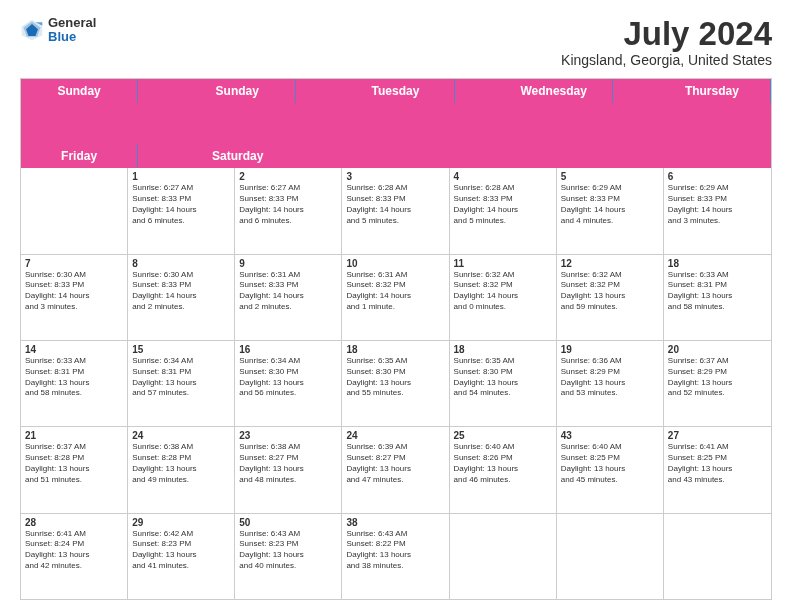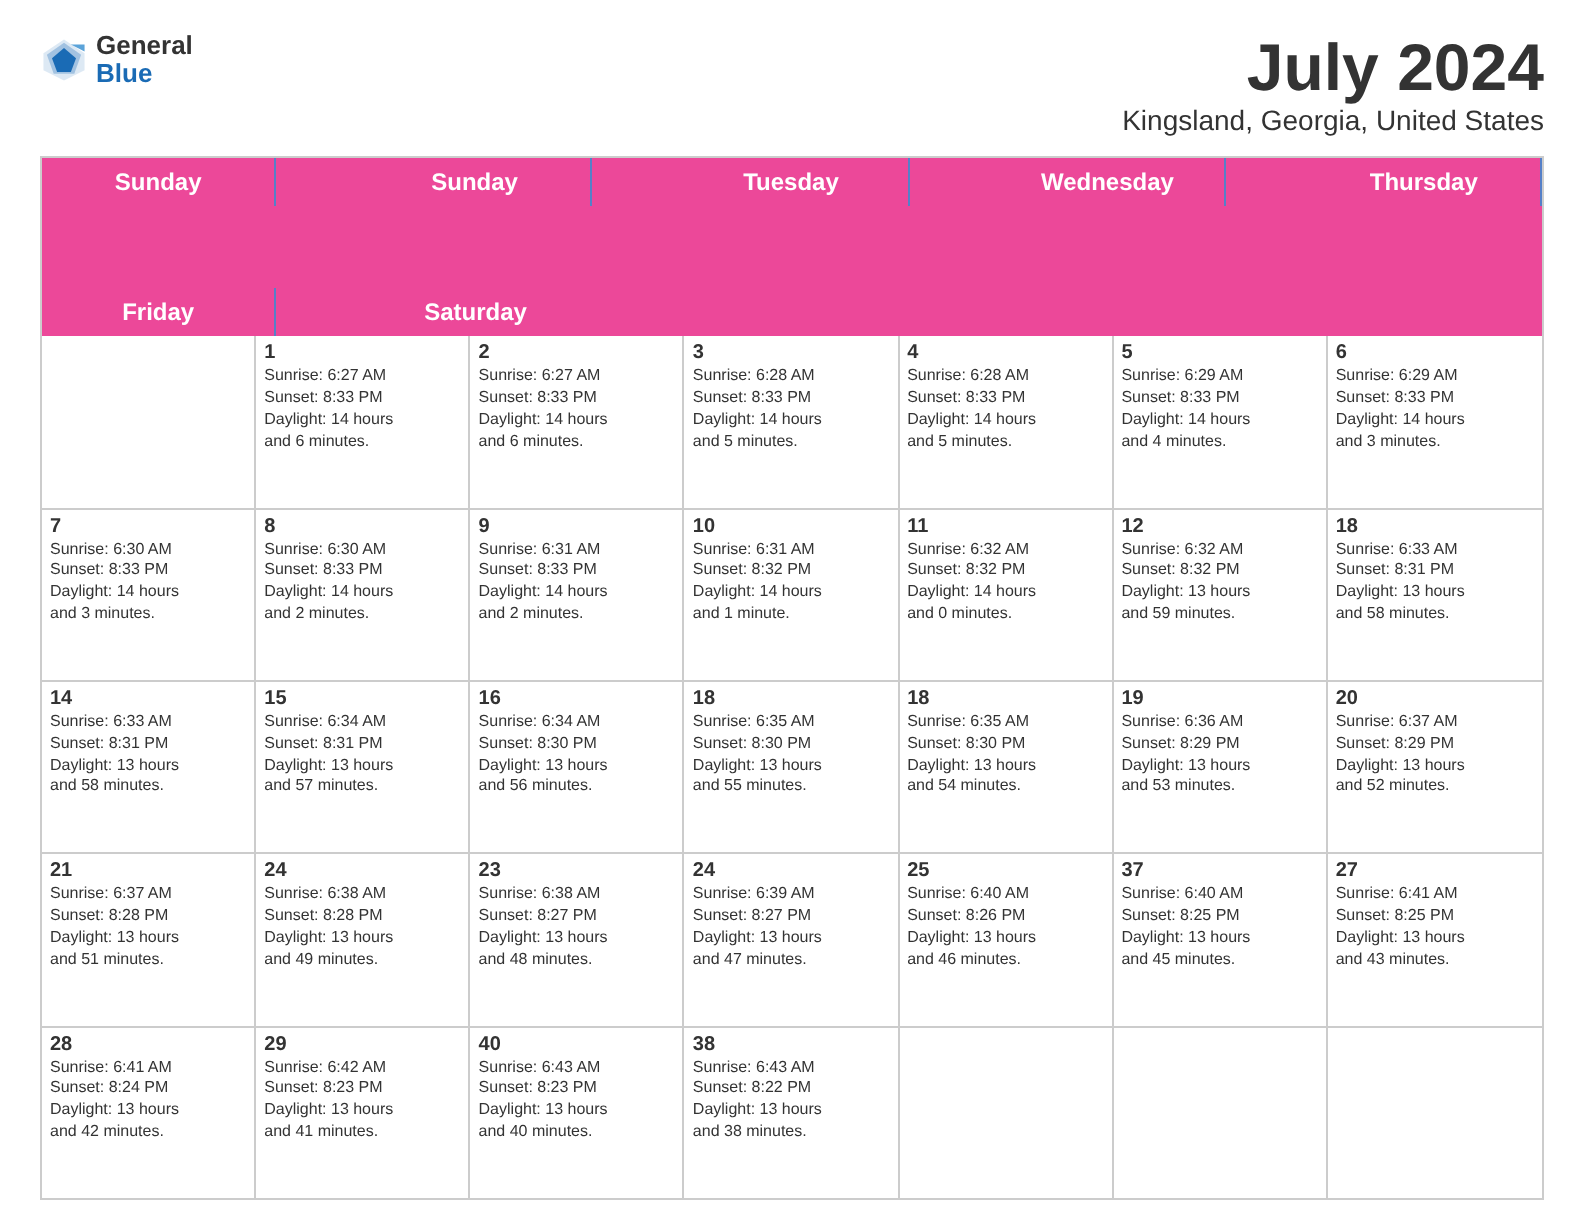--- a/index.html
+++ b/index.html
@@ -323,21 +323,21 @@
 and 47 minutes.</div>
           </div>
           <div class="cal-cell">
             <div class="cell-date">25</div>
             <div class="cell-info" style="white-space: pre-line;">Sunrise: 6:40 AM
 Sunset: 8:26 PM
 Daylight: 13 hours
 and 46 minutes.</div>
           </div>
           <div class="cal-cell">
-            <div class="cell-date">37</div>
+            <div class="cell-date">43</div>
             <div class="cell-info" style="white-space: pre-line;">Sunrise: 6:40 AM
 Sunset: 8:25 PM
 Daylight: 13 hours
 and 45 minutes.</div>
           </div>
           <div class="cal-cell">
             <div class="cell-date">27</div>
             <div class="cell-info" style="white-space: pre-line;">Sunrise: 6:41 AM
 Sunset: 8:25 PM
 Daylight: 13 hours
@@ -353,21 +353,21 @@
 and 42 minutes.</div>
           </div>
           <div class="cal-cell">
             <div class="cell-date">29</div>
             <div class="cell-info" style="white-space: pre-line;">Sunrise: 6:42 AM
 Sunset: 8:23 PM
 Daylight: 13 hours
 and 41 minutes.</div>
           </div>
           <div class="cal-cell">
-            <div class="cell-date">40</div>
+            <div class="cell-date">50</div>
             <div class="cell-info" style="white-space: pre-line;">Sunrise: 6:43 AM
 Sunset: 8:23 PM
 Daylight: 13 hours
 and 40 minutes.</div>
           </div>
           <div class="cal-cell">
             <div class="cell-date">38</div>
             <div class="cell-info" style="white-space: pre-line;">Sunrise: 6:43 AM
 Sunset: 8:22 PM
 Daylight: 13 hours

